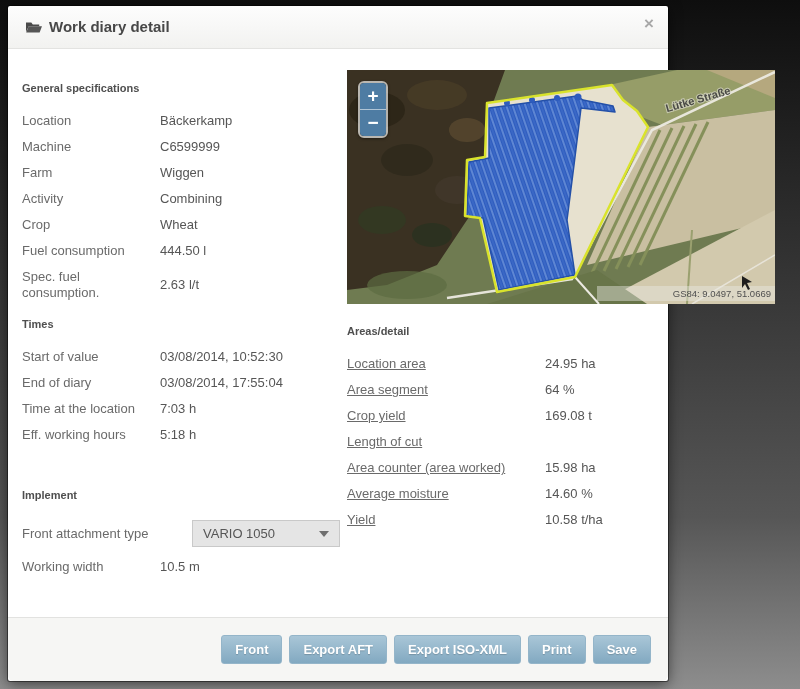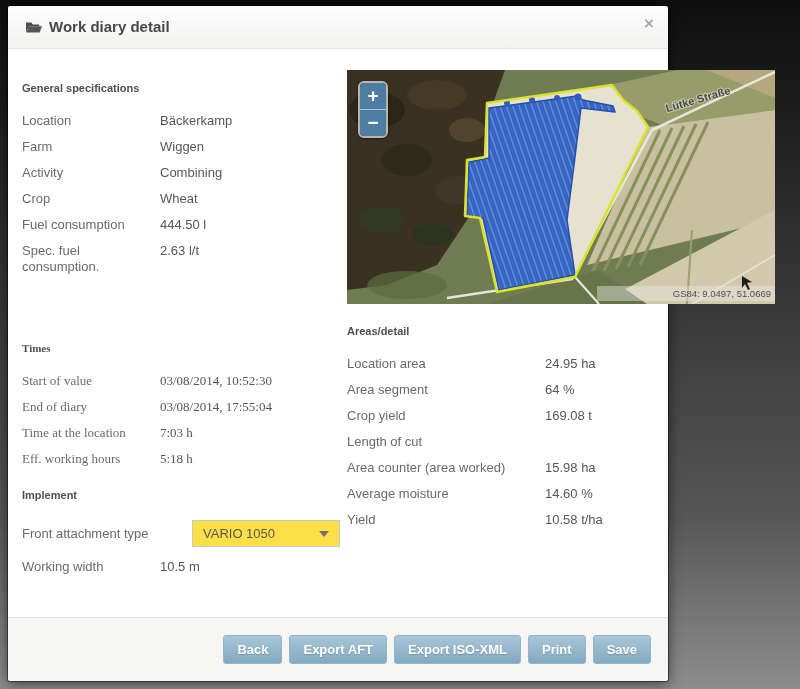--- a/index.html
+++ b/index.html
@@ -18,32 +18,32 @@
     position:absolute;top:0;left:0;right:0;height:42px;
     background:linear-gradient(#fdfdfd,#f2f2f0);
     border-bottom:1px solid #e3e3e1;border-radius:6px 6px 0 0;
   }
   .hdr .ttl{position:absolute;left:41px;top:12px;font-size:15px;font-weight:bold;color:#474747;}
   .hdr .ficon{position:absolute;left:17px;top:14px;}
   .hdr .close{position:absolute;right:14px;top:9px;color:#a8a8a8;font-size:17px;font-weight:bold;line-height:18px;cursor:pointer;}
   
   .sec{position:absolute;}
   .sec h3{font-size:11px;font-weight:bold;color:#4f4f4f;margin:0 0 16px 0;line-height:17px;}
-  .row{display:flex;align-items:flex-start;margin-bottom:10px;font-size:13px;line-height:16px;}
+  .row{display:flex;align-items:center;margin-bottom:10px;font-size:13px;line-height:16px;}
   .row .lbl{width:138px;flex:none;color:#6a6a6a;}
   .row .val{color:#565656;}
-  .areas .row .lbl{width:198px;}
+  .areas .row .lbl{width:198px;text-decoration:underline;}
   .sec.general{left:14px;top:74px;width:322px;}
-  .sec.times{left:14px;top:334px;width:322px;font-family:Liberation Serif, serif;}
+  .sec.times{left:14px;top:310px;width:322px;}
   .sec.areas{left:339px;top:317px;width:438px;}
   .sec.implement{left:14px;top:481px;width:322px;}
   
   .selrow{margin-bottom:12px;align-items:center;gap:32px;}
   .sel{
-    position:relative;width:136px;height:25px;border:1px solid #c9c9c9;background:#fde047;
+    position:relative;width:136px;height:25px;border:1px solid #c9c9c9;background:#e5e5e5;
     color:#565656;font-size:13px;line-height:25px;padding-left:10px;cursor:pointer;
   }
   .sel .arrow{
     position:absolute;right:10px;top:10px;width:0;height:0;
     border-left:5px solid transparent;border-right:5px solid transparent;border-top:6px solid #6f6f6f;
   }
   
   .map-wrap{position:absolute;left:339px;top:64px;width:428px;height:234px;background:#6f7b51;}
   .map-wrap svg{display:block;}
   .zoomctl{position:absolute;left:11px;top:11px;width:26px;border:2px solid rgba(255,255,255,.65);border-radius:6px;overflow:hidden;box-shadow:0 1px 3px rgba(0,0,0,.4);}
@@ -76,20 +76,24 @@
     </span>
     <span class="ttl">Work diary detail</span>
     <span class="close">×</span>
   </div>
 
   <div class="sec general">
     <h3>General specifications</h3>
     <div class="row">
       <span class="lbl">Location</span>
       <span class="val">Bäckerkamp</span>
+    </div>
+    <div class="row">
+      <span class="lbl">Machine</span>
+      <span class="val">C6599999</span>
     </div>
     <div class="row">
       <span class="lbl">Farm</span>
       <span class="val">Wiggen</span>
     </div>
     <div class="row">
       <span class="lbl">Activity</span>
       <span class="val">Combining</span>
     </div>
     <div class="row">
@@ -234,20 +238,20 @@
         <span class="arrow"></span>
       </div>
     </div>
     <div class="row">
       <span class="lbl">Working width</span>
       <span class="val">10.5 m</span>
     </div>
   </div>
 
   <div class="ftr">
-    <button class="btn">Back</button>
+    <button class="btn">Front</button>
     <button class="btn">Export AFT</button>
     <button class="btn">Export ISO-XML</button>
     <button class="btn">Print</button>
     <button class="btn">Save</button>
   </div>
 
 </div>
 
 </body></html>

